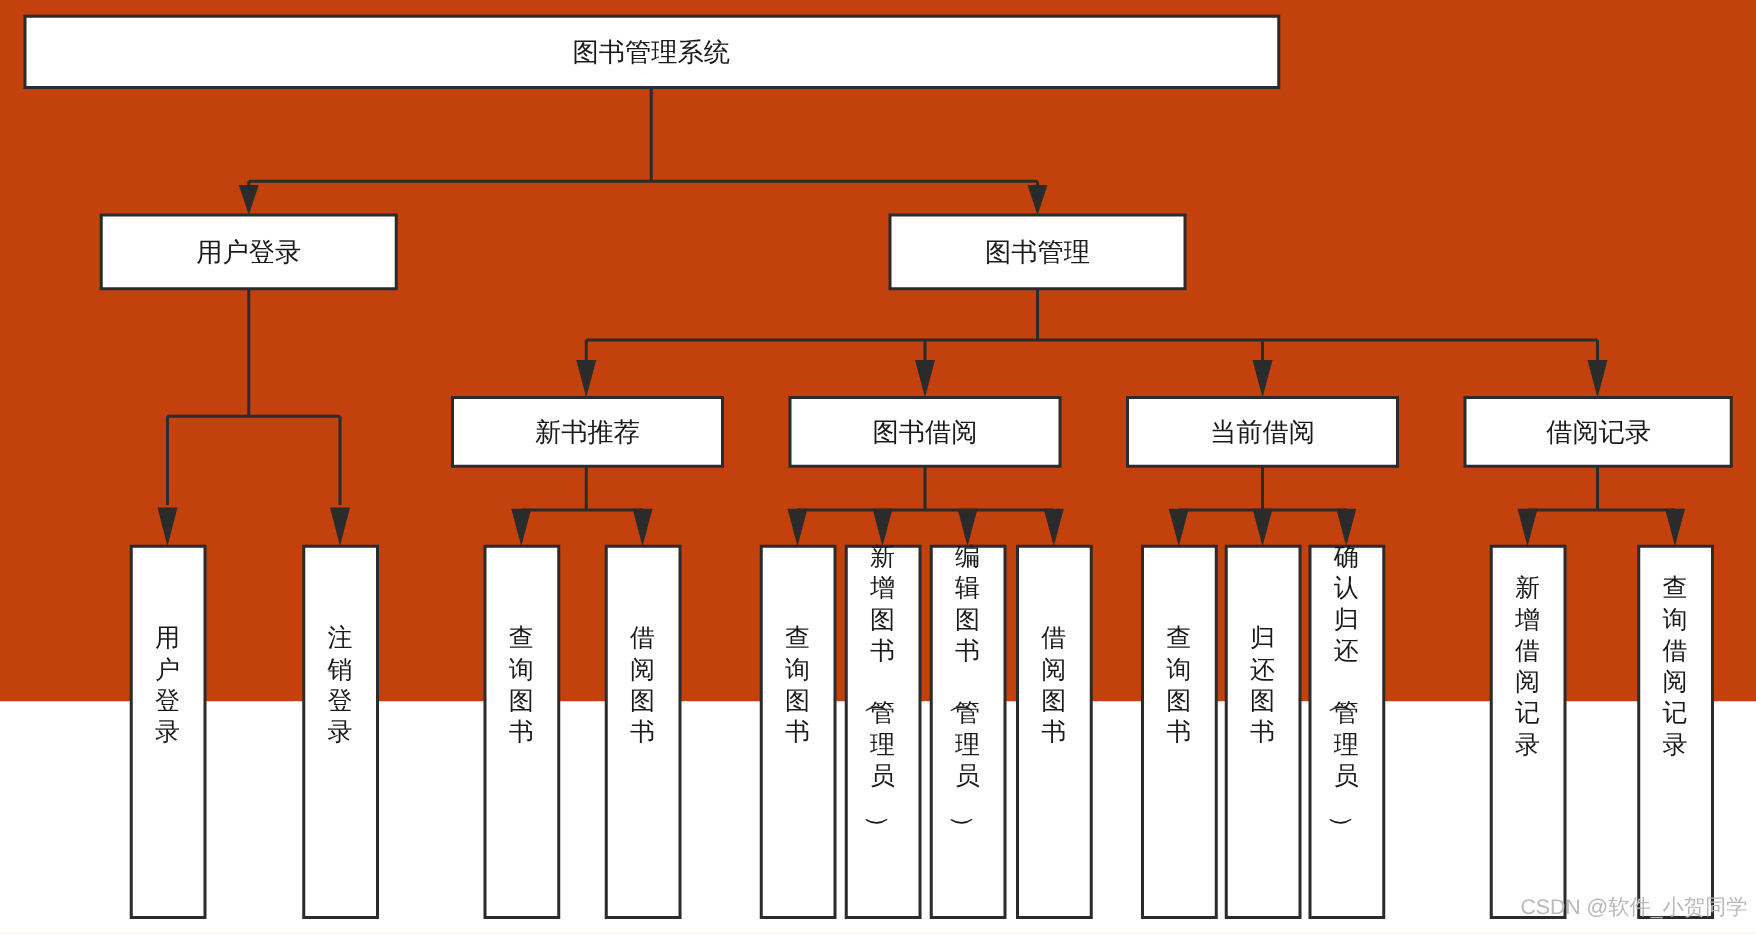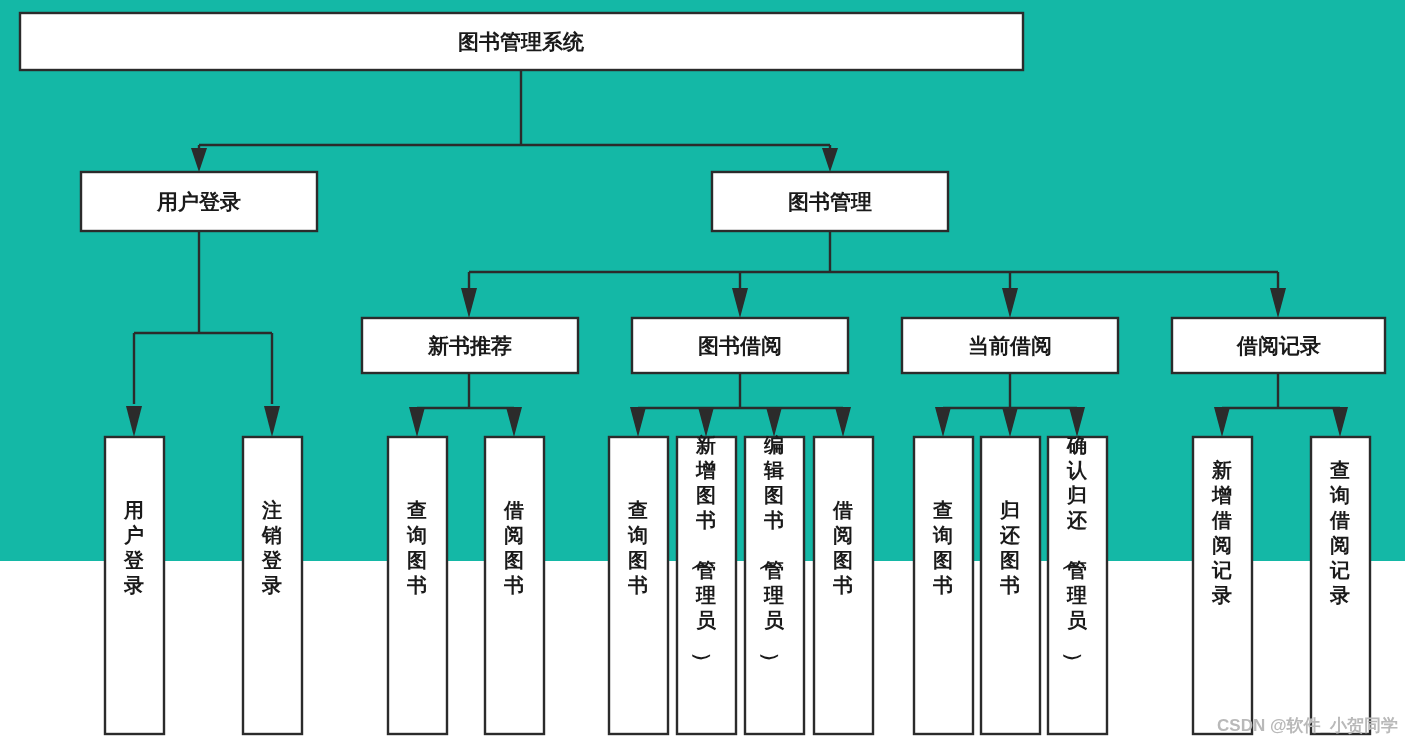--- a/index.html
+++ b/index.html
@@ -10,22 +10,21 @@
   body {
     width: 1405px;
     height: 747px;
     font-family: "Liberation Sans", "DejaVu Sans", sans-serif;
     overflow: hidden;
   }
   #diagram-root {
     position: relative;
     width: 1405px;
     height: 561px;
-    background: #14b8a6;
-    font-weight: bold;
+    background: #c2410c;
   }
   svg#tree-svg {
     position: absolute;
     left: 0;
     top: 0;
     width: 1405px;
     height: 747px;
     display: block;
   }
   .node-box {

